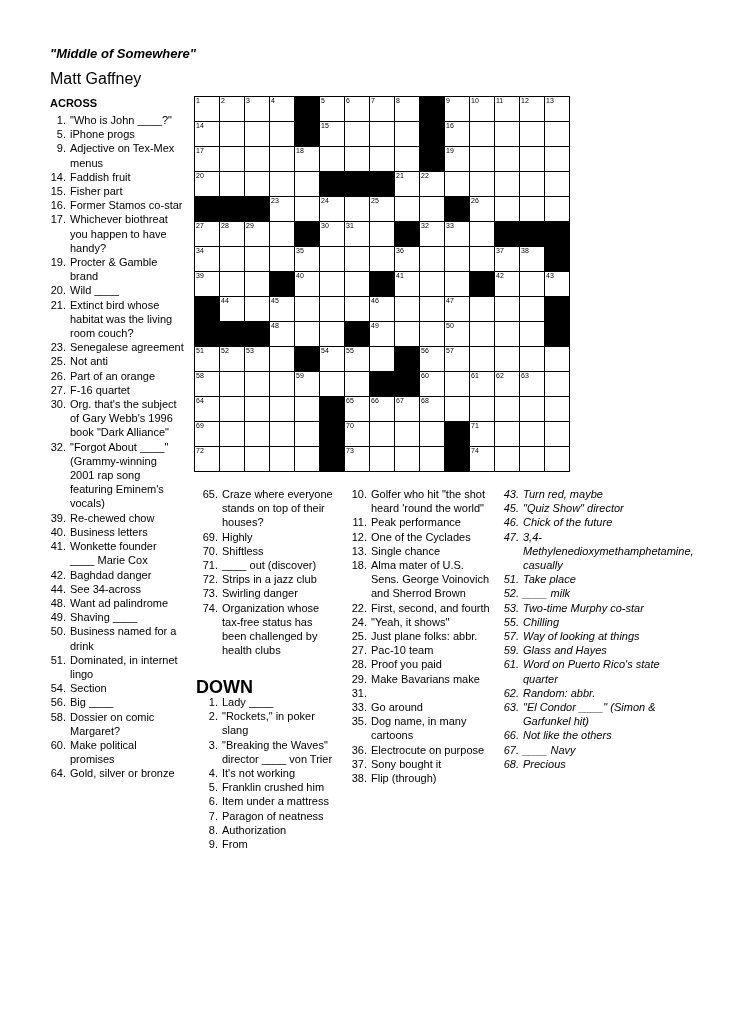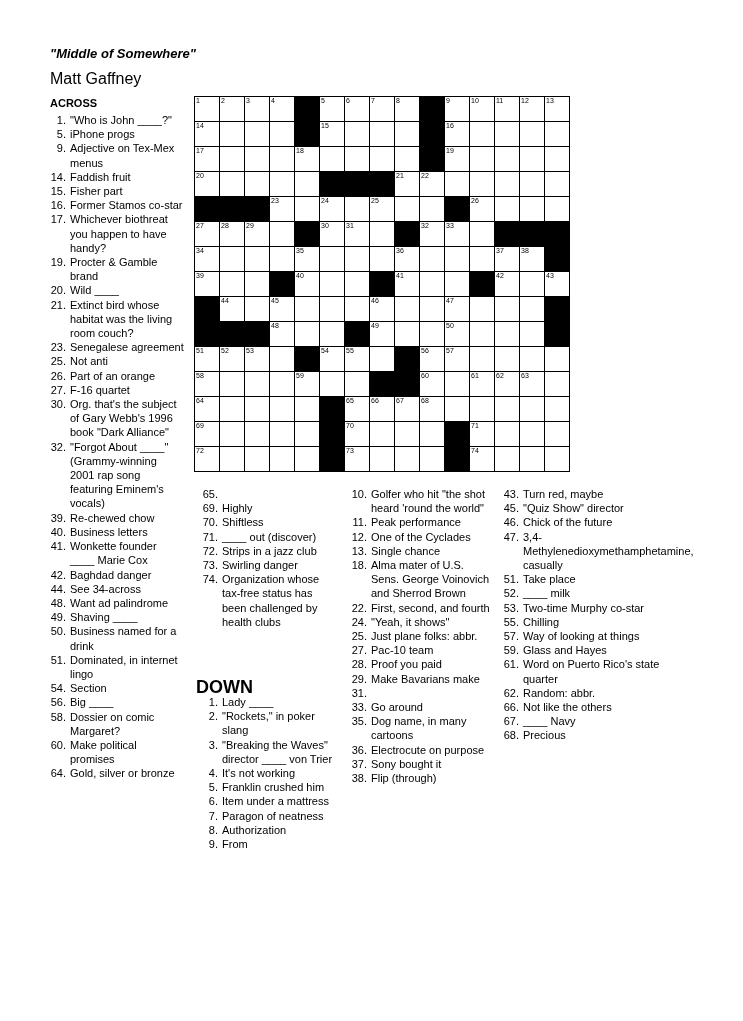--- a/index.html
+++ b/index.html
@@ -69,21 +69,21 @@
     box-sizing: border-box;
   }
   .clue .txt {
     flex: 1 1 auto;
   }
 
   #across-col1 { left: 44px; top: 113px; width: 140px; }
   #across-col2 { left: 196px; top: 487px; width: 140px; }
   #down-col1  { left: 196px; top: 695px; width: 140px; }
   #down-col2  { left: 345px; top: 487px; width: 145px; }
-  #down-col3  { left: 497px; top: 487px; width: 180px; }
+  #down-col3  { left: 497px; top: 487px; width: 180px; font-style: italic; }
 
   
   .grid {
     position: absolute;
     left: 194px;
     top: 96px;
     border-collapse: collapse;
     border: 1px solid #000;
   }
   .grid td {
@@ -644,20 +644,21 @@
         <span class="txt">Make political promises</span>
       </div>
       <div class="clue">
         <span class="num">64.</span>
         <span class="txt">Gold, silver or bronze</span>
       </div>
     </div>
   <div class="cluelist" id="across-col2">
       <div class="clue">
         <span class="num">65.</span>
+        <span class="txt">Craze where everyone stands on top of their houses?</span>
       </div>
       <div class="clue">
         <span class="num">69.</span>
         <span class="txt">Highly</span>
       </div>
       <div class="clue">
         <span class="num">70.</span>
         <span class="txt">Shiftless</span>
       </div>
       <div class="clue">
@@ -827,20 +828,24 @@
       </div>
       <div class="clue">
         <span class="num">61.</span>
         <span class="txt">Word on Puerto Rico's state quarter</span>
       </div>
       <div class="clue">
         <span class="num">62.</span>
         <span class="txt">Random: abbr.</span>
       </div>
       <div class="clue">
+        <span class="num">63.</span>
+        <span class="txt">"El Condor ____" (Simon &amp; Garfunkel hit)</span>
+      </div>
+      <div class="clue">
         <span class="num">66.</span>
         <span class="txt">Not like the others</span>
       </div>
       <div class="clue">
         <span class="num">67.</span>
         <span class="txt">____ Navy</span>
       </div>
       <div class="clue">
         <span class="num">68.</span>
         <span class="txt">Precious</span>

